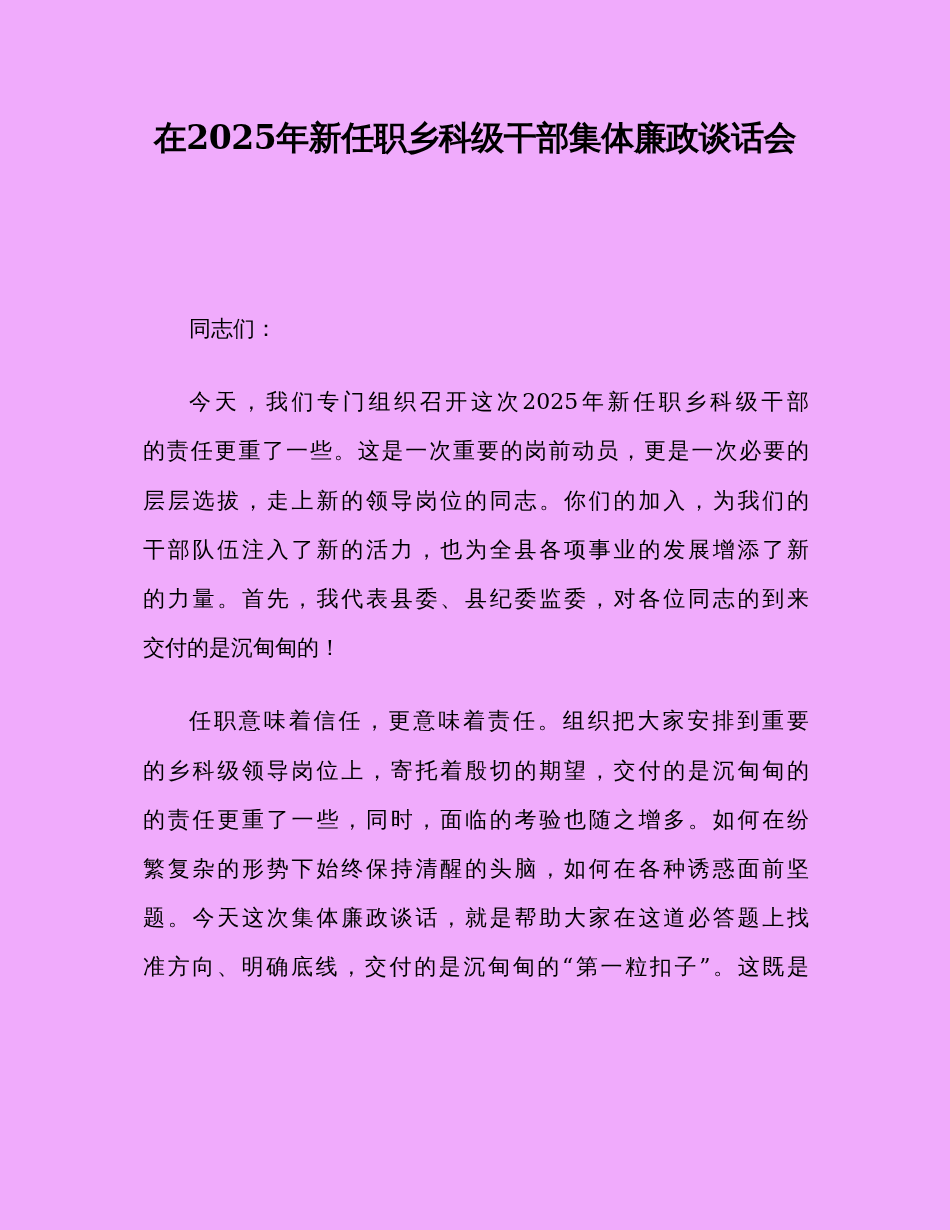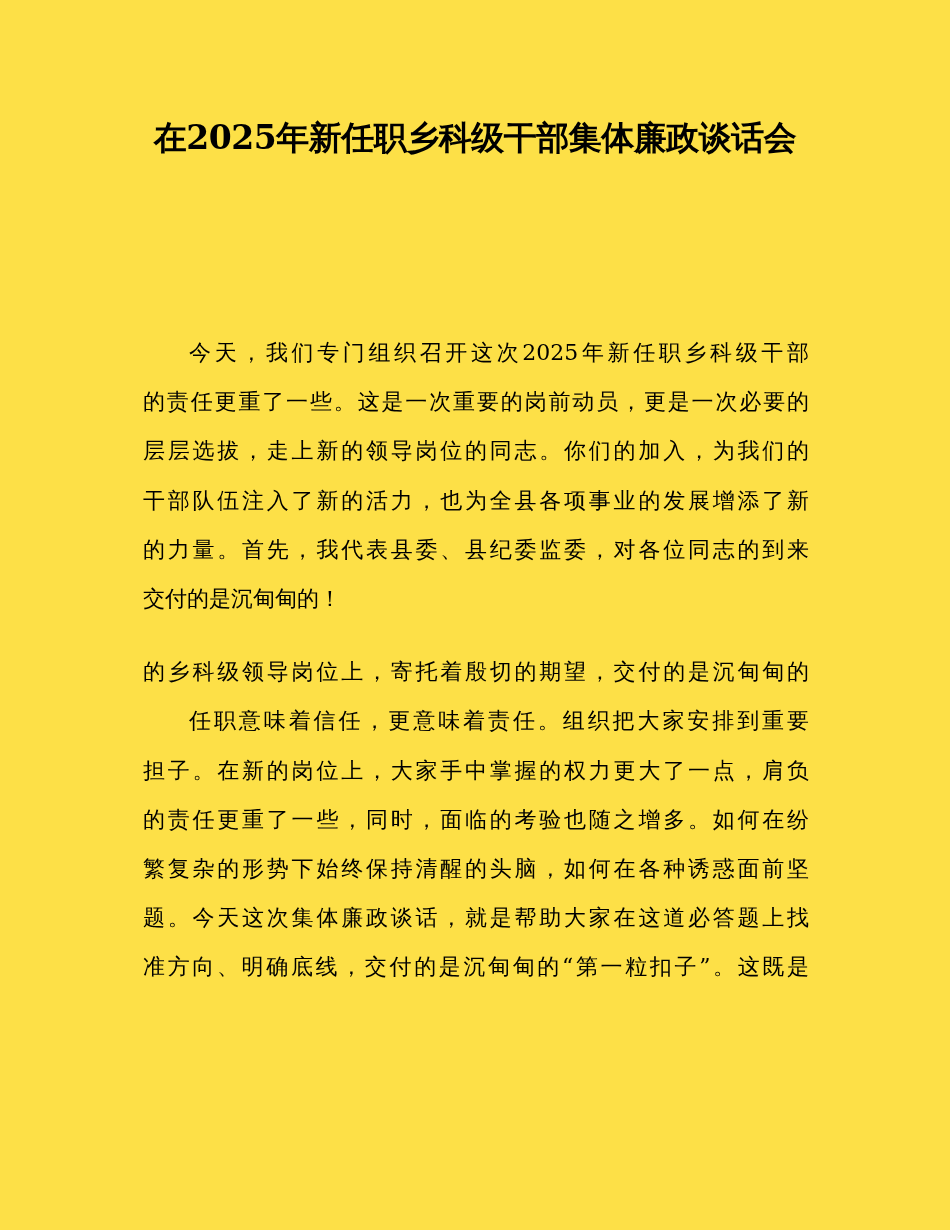--- a/index.html
+++ b/index.html
@@ -14,21 +14,21 @@
       overflow: hidden;
       color: #000000;
       font-family: "DejaVu Serif", "Liberation Serif", serif;
     }
     .page {
       position: absolute;
       left: 0;
       top: 0;
       width: 950px;
       height: 1230px;
-      background: #fde047;
+      background: #f0abfc;
     }
     .title {
       position: absolute;
       left: 140px;
       width: 670px;
       top: 112px;
       text-align: center;
       font-weight: bold;
       font-size: 33px;
       line-height: 51px;
@@ -67,36 +67,36 @@
 <body>
 
 <div class="page">
 
   <div class="title">
     <span class="title-line">在2025年新任职乡科级干部集体廉政谈话会</span>
   </div>
 
   <div class="body">
 
+    <span class="line indent last">同志们：</span>
     <div class="para-gap"></div>
 
     <div>
       <span class="line indent">今天，我们专门组织召开这次2025年新任职乡科级干部</span>
       <span class="line">的责任更重了一些。这是一次重要的岗前动员，更是一次必要的</span>
       <span class="line">层层选拔，走上新的领导岗位的同志。你们的加入，为我们的</span>
       <span class="line">干部队伍注入了新的活力，也为全县各项事业的发展增添了新</span>
       <span class="line">的力量。首先，我代表县委、县纪委监委，对各位同志的到来</span>
       <span class="line last">交付的是沉甸甸的！</span>
     </div>
     <div class="para-gap"></div>
 
     <div>
+      <span class="line indent">任职意味着信任，更意味着责任。组织把大家安排到重要</span>
       <span class="line">的乡科级领导岗位上，寄托着殷切的期望，交付的是沉甸甸的</span>
-      <span class="line indent">任职意味着信任，更意味着责任。组织把大家安排到重要</span>
-      <span class="line">担子。在新的岗位上，大家手中掌握的权力更大了一点，肩负</span>
       <span class="line">的责任更重了一些，同时，面临的考验也随之增多。如何在纷</span>
       <span class="line">繁复杂的形势下始终保持清醒的头脑，如何在各种诱惑面前坚</span>
       <span class="line">题。今天这次集体廉政谈话，就是帮助大家在这道必答题上找</span>
       <span class="line">准方向、明确底线，交付的是沉甸甸的“第一粒扣子”。这既是</span>
     </div>
 
   </div>
 </div>
 
 </body></html>

